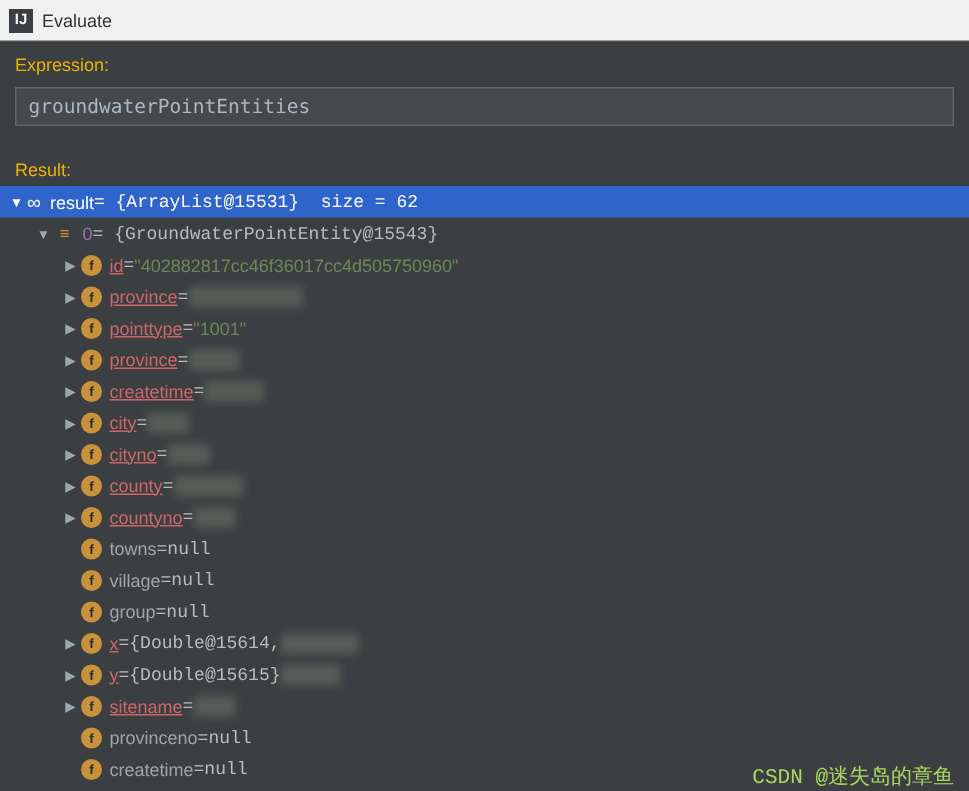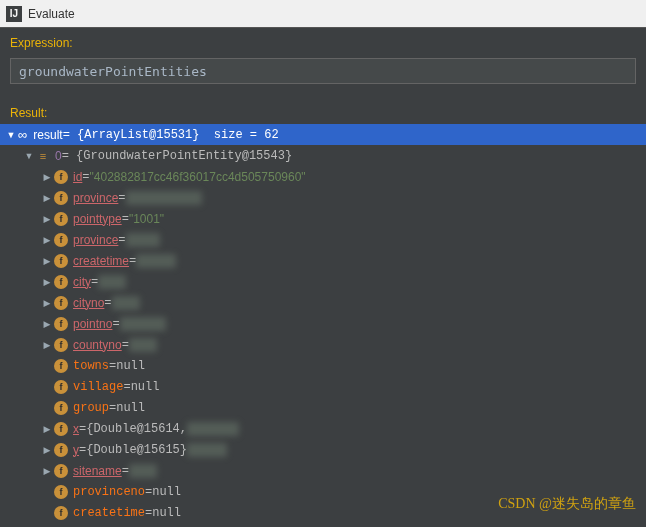--- a/index.html
+++ b/index.html
@@ -100,37 +100,37 @@
   }
   .row.selected .oicon::before { color:#fff; }
   .name-plain { color: #bbbbbb; }
   .val { color: #bbbbbb; font-family: Liberation Mono, monospace; }
   .valstr { color: #6a8759; }
   .row.selected .name-red,
   .row.selected .name-plain,
   .row.selected .val,
   .row.selected .valstr { color: #fff; }
   .fieldname.has { color: #cc666a; text-decoration: underline; }
-  .fieldname.nohas { color: #f97316; font-family: Liberation Mono, monospace; }
+  .fieldname.nohas { color: #a3a3a3; }
   .blur {
     display:inline-block;
     filter: blur(3px);
     background: rgba(130,150,130,0.35);
     color: transparent;
     border-radius:2px;
     padding: 0 2px;
   }
   .watermark {
     position: absolute;
     right: 10px;
-    bottom: 14px;
-    color: #eab308;
+    bottom: 0;
+    color: #bef264;
     font-size: 14px;
     opacity: 0.85;
-    font-family: Liberation Serif, serif;
+    font-family: Liberation Mono, monospace;
   }
 </style>
 </head>
 <body>
 
 <div class="title-bar">
   <span class="icon">IJ</span>
   <span>Evaluate</span>
 </div>
 
@@ -211,21 +211,21 @@
       <span class="arrow">▶</span>
       <span class="ficon">f</span>
       <span class="fieldname has">cityno</span>
       <span class="val"> = </span>
       <span class="blur">xxxx</span>
     </div>
     <div class="row">
       <span class="indent" style="width: 40px;"></span>
       <span class="arrow">▶</span>
       <span class="ficon">f</span>
-      <span class="fieldname has">pointno</span>
+      <span class="fieldname has">county</span>
       <span class="val"> = </span>
       <span class="blur">xxxxxxx</span>
     </div>
     <div class="row">
       <span class="indent" style="width: 40px;"></span>
       <span class="arrow">▶</span>
       <span class="ficon">f</span>
       <span class="fieldname has">countyno</span>
       <span class="val"> = </span>
       <span class="blur">xxxx</span>

